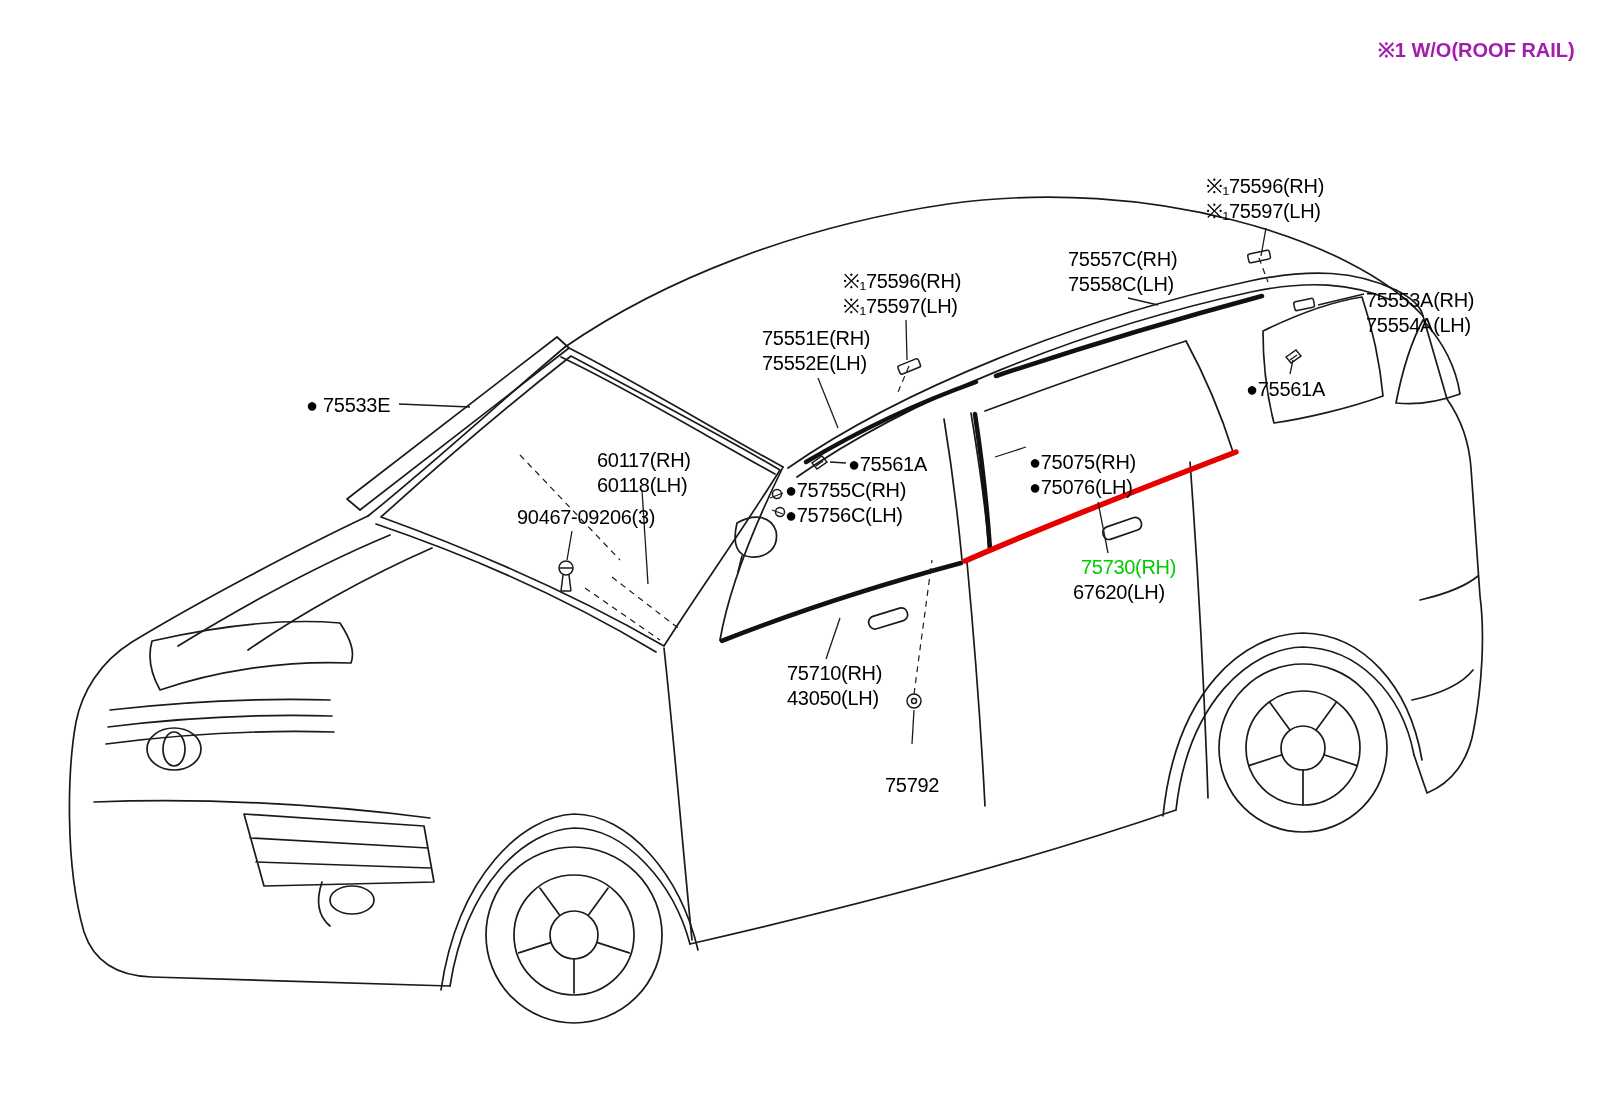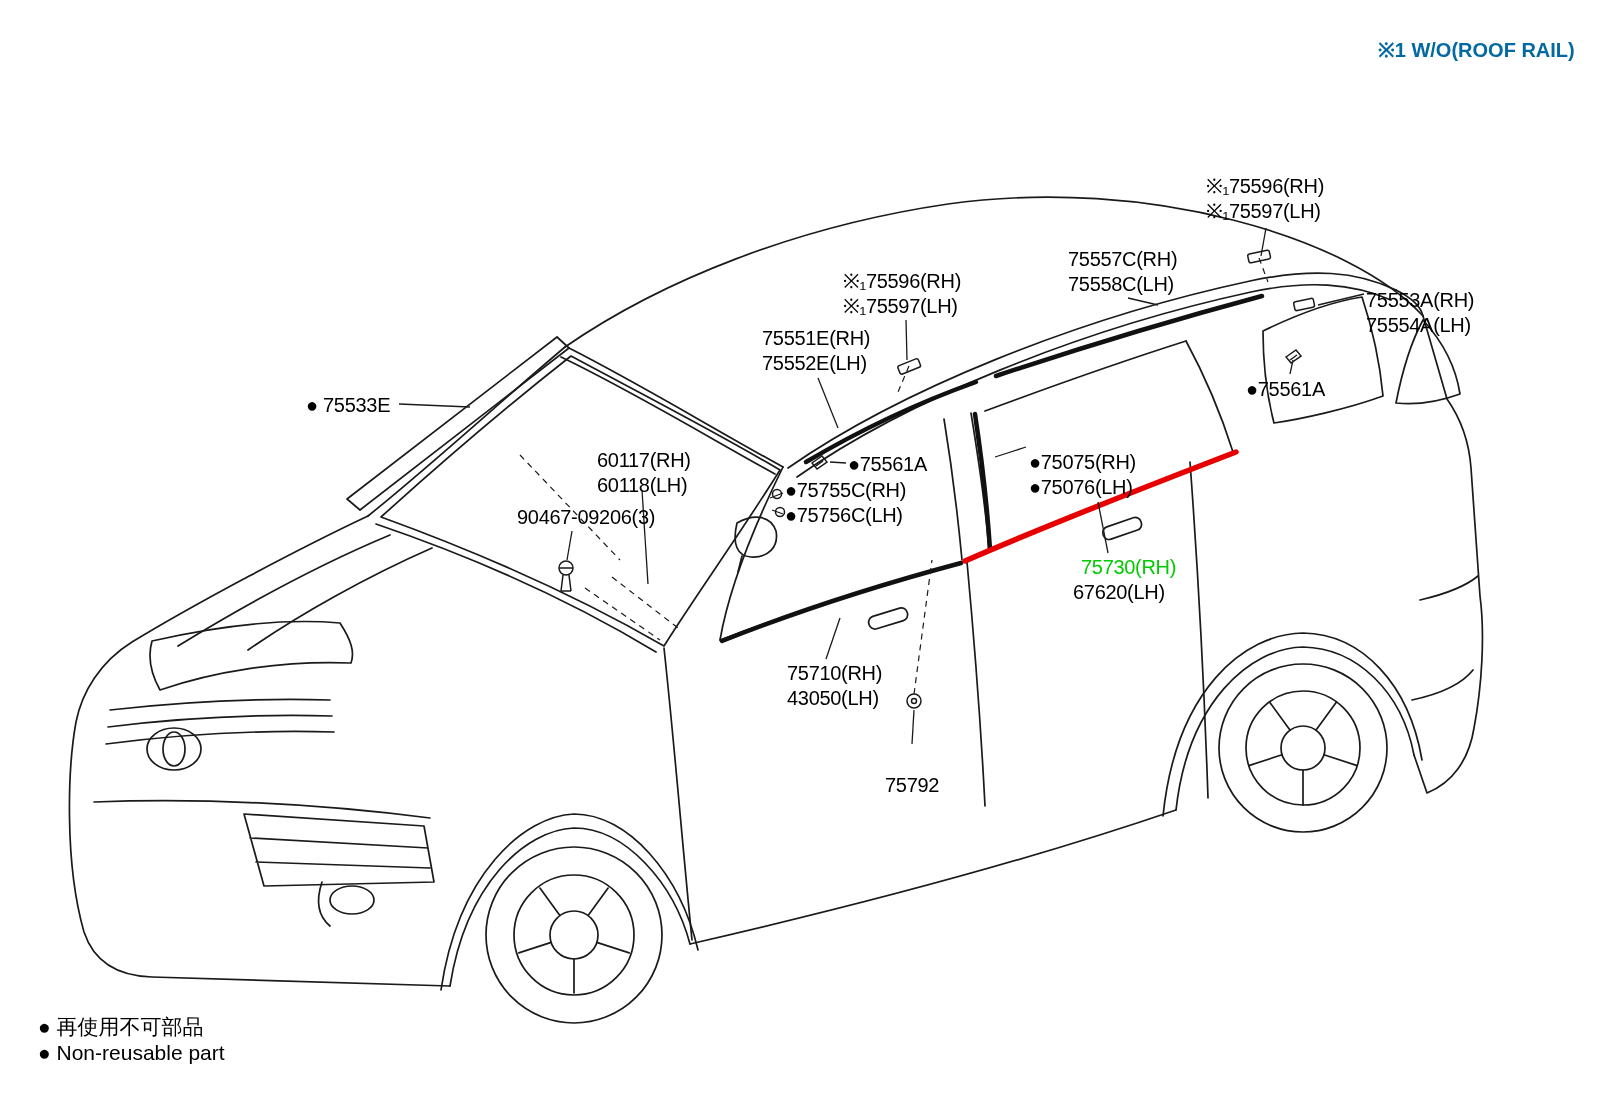--- a/index.html
+++ b/index.html
@@ -3,21 +3,21 @@
 <meta charset="utf-8">
 <style>
   html,body{margin:0;padding:0;background:#ffffff;}
   #page{position:relative;width:1600px;height:1104px;background:#ffffff;overflow:hidden;
         font-family:"Liberation Sans",sans-serif;}
   #art{position:absolute;left:0;top:0;}
   .lbl{position:absolute;font-weight:400;font-size:20px;line-height:25px;color:#000;
        white-space:nowrap;letter-spacing:-0.3px;}
   .lbl div{cursor:default;}
   .hl-green{color:#00cc00;margin-left:8px;}
-  .note{position:absolute;font-weight:700;font-size:20px;color:#0369a1;white-space:nowrap;}
+  .note{position:absolute;font-weight:700;font-size:20px;color:#a21caf;white-space:nowrap;}
   .code{position:absolute;font-weight:400;font-size:18px;color:#be185d;margin-top:32px;}
   .legend{position:absolute;font-weight:400;font-size:21px;line-height:26px;color:#000;white-space:nowrap;}
 </style>
 </head>
 <body>
 
 <div id="page">
 
   <svg id="art" width="1600" height="1104" viewBox="0 0 1600 1104">
 
@@ -209,20 +209,16 @@
 
   <div class="lbl" style="left:787px;top:661px">
     <div>75710(RH)</div>
     <div>43050(LH)</div>
   </div>
 
   <div class="lbl" style="left:885px;top:773px">
     <div>75792</div>
   </div>
 
-  <div class="legend" style="left:38px;top:1014px">
-    <div>● 再使用不可部品</div>
-    <div>● Non-reusable part</div>
-  </div>
 
   <div class="code" style="left:1484px;top:1075px">754227A</div>
 
 </div>
 
 </body></html>

